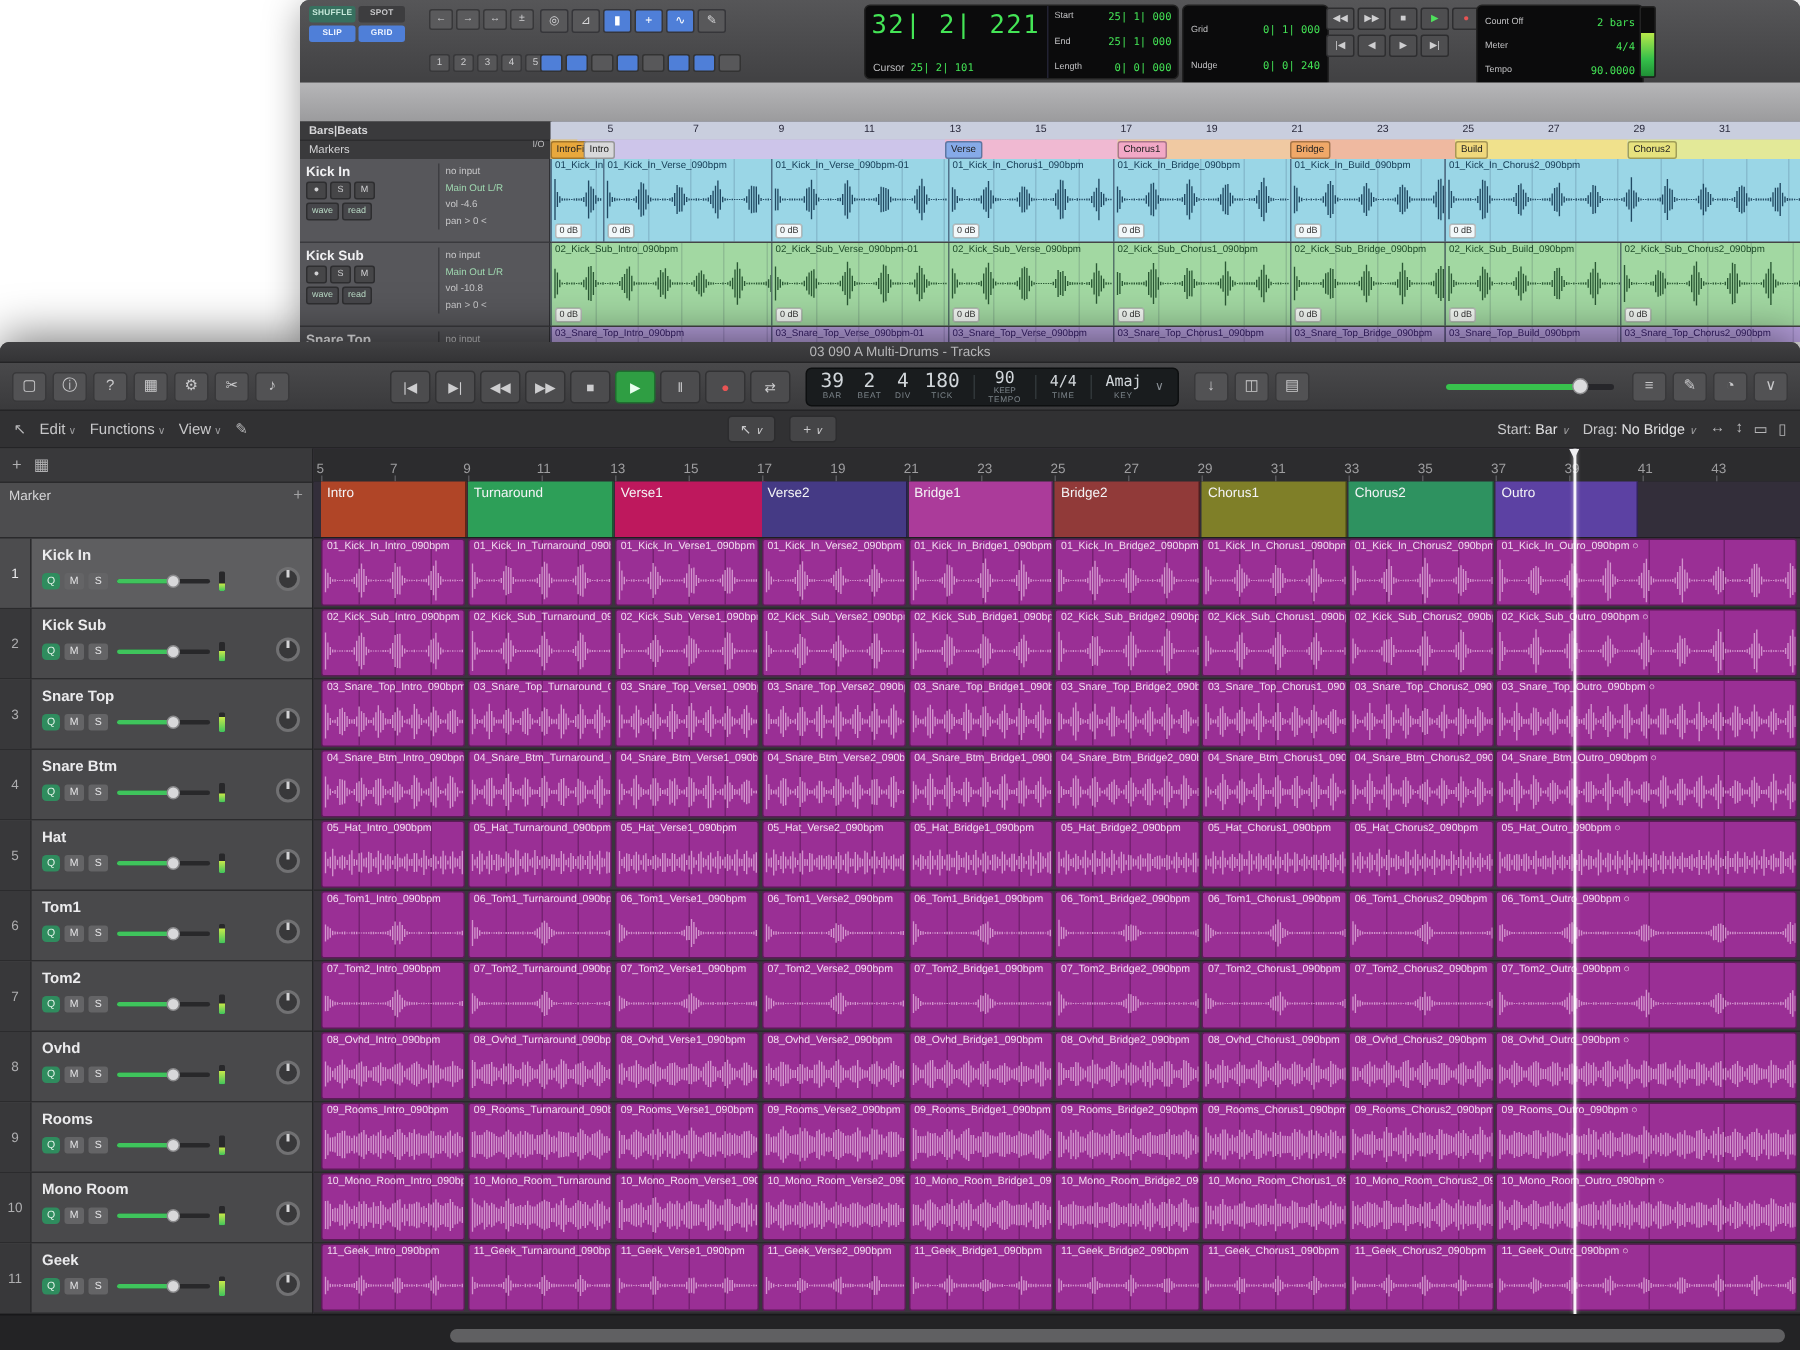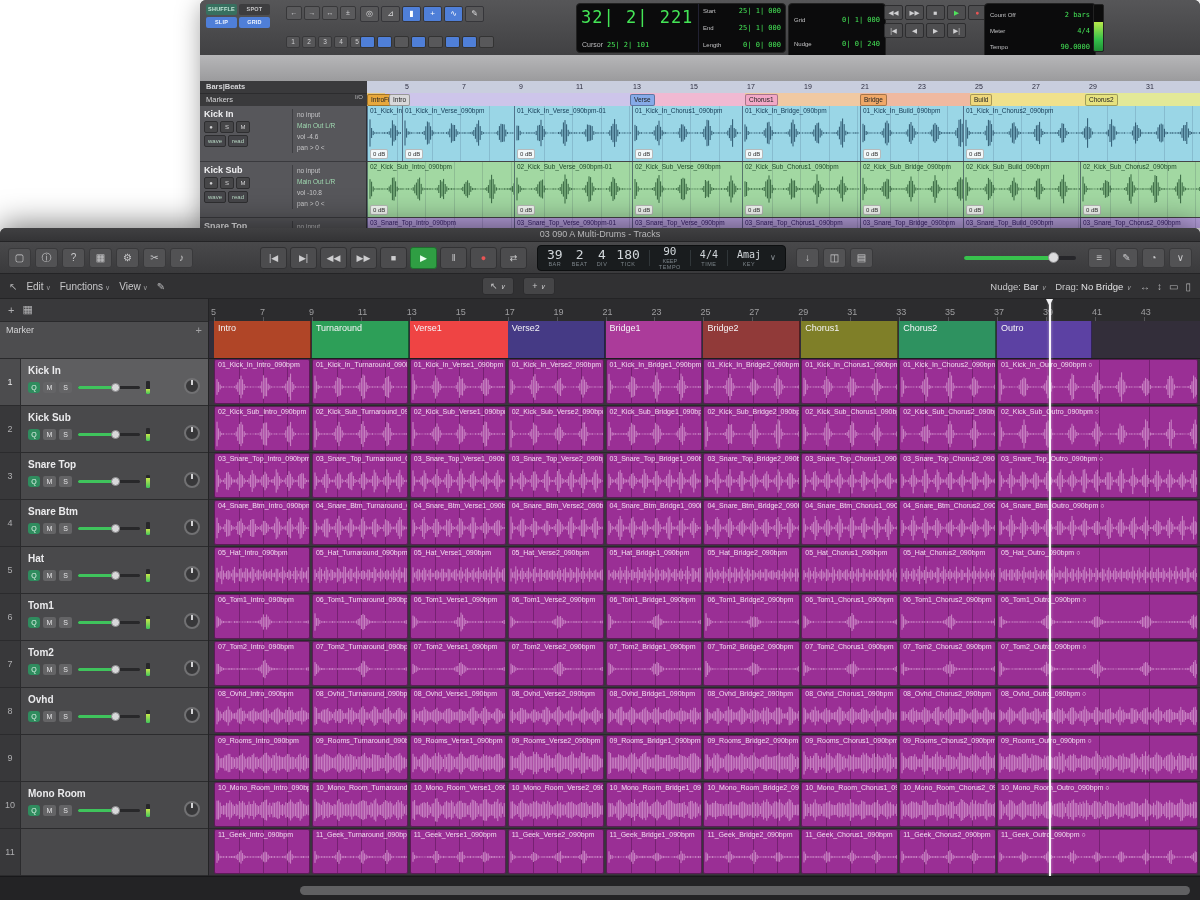--- a/index.html
+++ b/index.html
@@ -608,21 +608,21 @@
   <div class="lg-menubar">
     <span class="mb-icon">↖</span>
     <span class="mb-menu"><span>Edit</span><i>∨</i></span>
     <span class="mb-menu"><span>Functions</span><i>∨</i></span>
     <span class="mb-menu"><span>View</span><i>∨</i></span>
     <span class="mb-icon">✎</span>
     <div style="flex:1"></div>
     <span class="mb-tool"><span>↖</span> <i style="font-size:7px">∨</i></span>
     <span class="mb-tool"><span>+</span> <i style="font-size:7px">∨</i></span>
     <div style="flex:1.4"></div>
-    <span class="mb-kv"><span>Nudge:</span> <b>Bar</b> <i style="font-size:7px;color:#9a9a9c">∨</i></span>
+    <span class="mb-kv"><span>Start:</span> <b>Bar</b> <i style="font-size:7px;color:#9a9a9c">∨</i></span>
     <span class="mb-kv"><span>Drag:</span> <b>No Bridge</b> <i style="font-size:7px;color:#9a9a9c">∨</i></span>
     <div style="display:flex;gap:7px" id="lg-mb-right">
         <span class="mb-icon">↔</span>
         <span class="mb-icon">↕</span>
         <span class="mb-icon">▭</span>
         <span class="mb-icon">▯</span>
       </div>
   </div>
   <div class="lg-body">
     <div class="lg-left">
@@ -798,20 +798,38 @@
                   <div class="th-meterfill" style="height: 69%;"></div>
                 </div>
               </div>
               <div class="th-knob">
                 <div class="knob-line"></div>
               </div>
             </div>
           </div>
           <div class="track-header">
             <div class="th-num">9</div>
+            <div class="th-main">
+              <div class="th-name">Rooms</div>
+              <div class="th-controls">
+                <div class="badge-q">Q</div>
+                <div class="btn-ms">M</div>
+                <div class="btn-ms">S</div>
+                <div class="th-slider">
+                  <div class="th-fill" style="width: 62%;"></div>
+                  <div class="th-sknob" style="left: calc(62% - 5px);"></div>
+                </div>
+                <div class="th-meter">
+                  <div class="th-meterfill" style="height: 41%;"></div>
+                </div>
+              </div>
+              <div class="th-knob">
+                <div class="knob-line"></div>
+              </div>
+            </div>
           </div>
           <div class="track-header">
             <div class="th-num">10</div>
             <div class="th-main">
               <div class="th-name">Mono Room</div>
               <div class="th-controls">
                 <div class="badge-q">Q</div>
                 <div class="btn-ms">M</div>
                 <div class="btn-ms">S</div>
                 <div class="th-slider">
@@ -822,20 +840,38 @@
                   <div class="th-meterfill" style="height: 58%;"></div>
                 </div>
               </div>
               <div class="th-knob">
                 <div class="knob-line"></div>
               </div>
             </div>
           </div>
           <div class="track-header">
             <div class="th-num">11</div>
+            <div class="th-main">
+              <div class="th-name">Geek</div>
+              <div class="th-controls">
+                <div class="badge-q">Q</div>
+                <div class="btn-ms">M</div>
+                <div class="btn-ms">S</div>
+                <div class="th-slider">
+                  <div class="th-fill" style="width: 62%;"></div>
+                  <div class="th-sknob" style="left: calc(62% - 5px);"></div>
+                </div>
+                <div class="th-meter">
+                  <div class="th-meterfill" style="height: 75%;"></div>
+                </div>
+              </div>
+              <div class="th-knob">
+                <div class="knob-line"></div>
+              </div>
+            </div>
           </div>
         </div>
     </div>
     <div class="lg-grid">
       <div class="lg-ruler" id="lg-ruler">
           <span class="rnum" style="left: 2px;">5</span>
           <div class="rtick" style="left: 5px;"></div>
           <span class="rnum" style="left: 50.94px;">7</span>
           <div class="rtick" style="left: 53.94px;"></div>
           <span class="rnum" style="left: 99.88px;">9</span>
@@ -871,21 +907,21 @@
           <span class="rnum" style="left: 833.98px;">39</span>
           <div class="rtick" style="left: 836.98px;"></div>
           <span class="rnum" style="left: 882.92px;">41</span>
           <div class="rtick" style="left: 885.92px;"></div>
           <span class="rnum" style="left: 931.86px;">43</span>
           <div class="rtick" style="left: 934.86px;"></div>
         </div>
       <div class="lg-markers" id="lg-markers">
           <div class="sec-block" style="left: 5px; width: 96.88px; background: rgb(176, 69, 39);">Intro</div>
           <div class="sec-block" style="left: 102.88px; width: 96.88px; background: rgb(45, 159, 88);">Turnaround</div>
-          <div class="sec-block" style="left: 200.76px; width: 101px; background: #ef4444;">Verse1</div>
+          <div class="sec-block" style="left: 200.76px; width: 101px; background: #be185d;">Verse1</div>
           <div class="sec-block" style="left: 298.64px; width: 96.88px; background: rgb(69, 58, 133);">Verse2</div>
           <div class="sec-block" style="left: 396.52px; width: 96.88px; background: rgb(171, 59, 154);">Bridge1</div>
           <div class="sec-block" style="left: 494.4px; width: 96.88px; background: rgb(145, 58, 57);">Bridge2</div>
           <div class="sec-block" style="left: 592.28px; width: 96.88px; background: rgb(127, 127, 40);">Chorus1</div>
           <div class="sec-block" style="left: 690.16px; width: 96.88px; background: rgb(46, 146, 96);">Chorus2</div>
           <div class="sec-block" style="left: 788.04px; width: 95px; background: rgb(92, 65, 163);">Outro</div>
         </div>
       <div class="lg-lanes" id="lg-lanes">
           <div class="lane" style="top: 0px;">
             <div class="region" style="left: 5px; width: 96.38px; background: rgb(154, 47, 149);">

